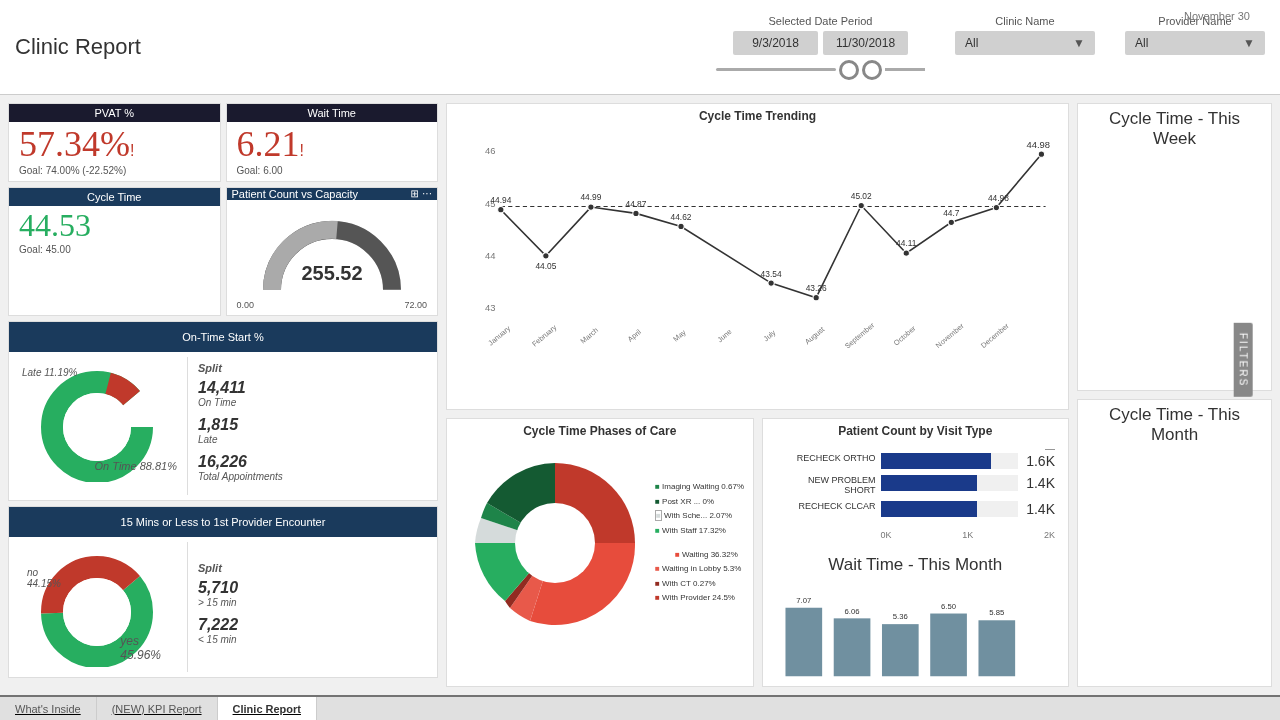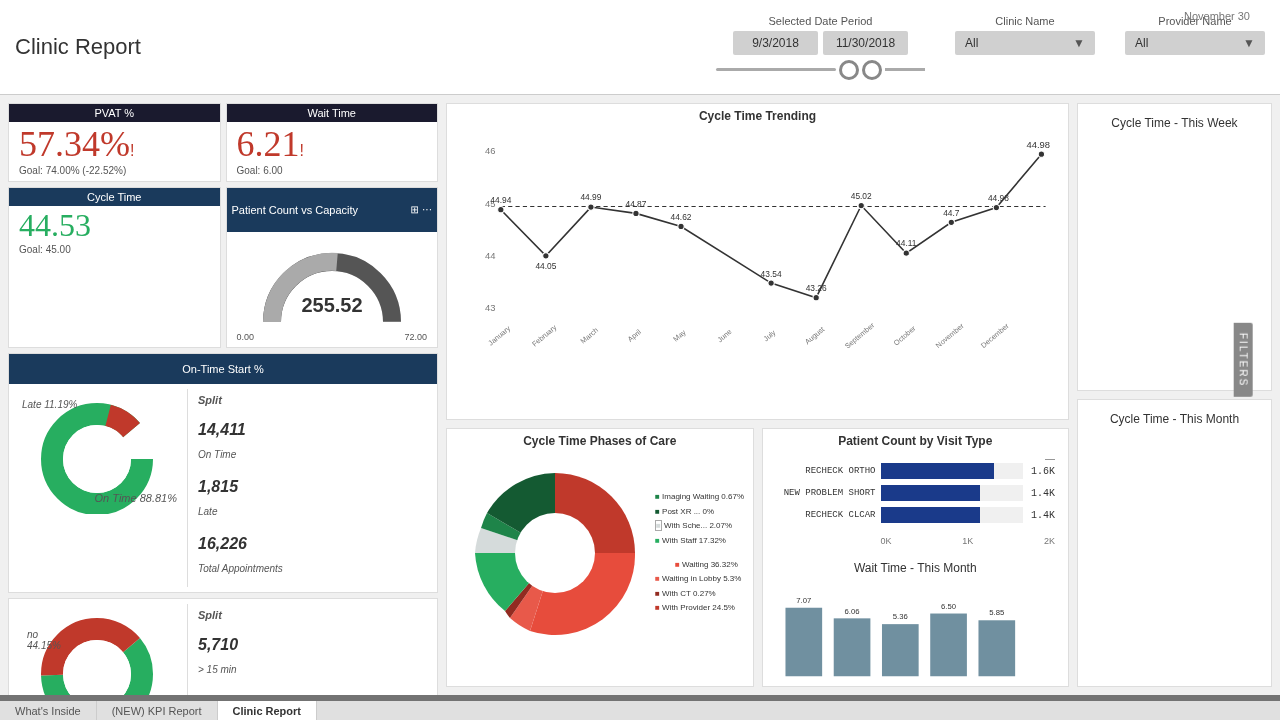--- a/index.html
+++ b/index.html
@@ -15,74 +15,74 @@
     .date-input { background: #d0d0d0; border: none; padding: 5px 10px; font-size: 12px; color: #333; border-radius: 2px; width: 85px; text-align: center; }
     .date-slider { display: flex; align-items: center; gap: 3px; margin-top: 5px; }
     .slider-track { width: 120px; height: 3px; background: #aaa; border-radius: 2px; position: relative; }
     .slider-circle { width: 20px; height: 20px; border-radius: 50%; border: 3px solid #888; background: white; display: inline-block; }
     .select-input { background: #d0d0d0; border: none; padding: 5px 10px; font-size: 12px; color: #333; border-radius: 2px; width: 140px; display: flex; justify-content: space-between; align-items: center; }
     .select-arrow { color: #555; }
     .date-display { position: absolute; right: 30px; top: 10px; font-size: 11px; color: #777; }
     .filters-tab { position: fixed; right: 0; top: 50%; transform: translateY(-50%) rotate(90deg); background: #888; color: white; padding: 4px 10px; font-size: 10px; letter-spacing: 2px; cursor: pointer; border-radius: 2px 2px 0 0; }
     
     
-    .bottom-tabs { position: fixed; bottom: 0; left: 0; right: 0; background: #e0e0e0; display: flex; height: 25px; border-top: 6px solid #737373; z-index: 10; }
+    .bottom-tabs { position: fixed; bottom: 0; left: 0; right: 0; background: #e0e0e0; display: flex; height: 25px; border-top: 2px solid #737373; z-index: 10; text-decoration: underline; }
     .bottom-tab { padding: 4px 15px; font-size: 11px; color: #555; cursor: pointer; border-right: 1px solid #ccc; display: flex; align-items: center; }
     .bottom-tab.active { background: white; color: #333; font-weight: bold; }
     
     
     .main { display: flex; padding: 8px; gap: 8px; height: calc(720px - 95px - 25px); }
     
     
     .left-panel { width: 430px; display: flex; flex-direction: column; gap: 5px; flex-shrink: 0; }
     
     
     .kpi-row { display: flex; gap: 5px; }
     .kpi-card { background: white; border: 1px solid #ddd; flex: 1; padding: 5px 10px; min-width: 0; }
     .kpi-title { color: white; background: #1a1a2e; padding: 3px 5px; font-size: 11px; text-align: center; margin: -5px -10px 1px -10px; }
     .kpi-value { font-size: 36px; color: #c0392b; font-weight: 300; font-family: Liberation Serif, serif; }
     .kpi-value.green { color: #27ae60; }
     .kpi-goal { font-size: 10px; color: #555; }
     .kpi-alert { color: #c0392b; font-size: 16px; display: inline; }
     
     .gauge-card { background: white; border: 1px solid #ddd; flex: 1; padding: 5px 10px; min-width: 0; display: flex; flex-direction: column; align-items: center; position: relative; }
-    .gauge-title { color: white; background: #1a3a5c; padding: 16px 5px; font-size: 11px; text-align: center; width: calc(100% + 20px); margin: -5px -10px 5px -10px; display: flex; justify-content: space-between; }
+    .gauge-title { color: white; background: #1a3a5c; padding: 0 5px; font-size: 11px; text-align: center; width: calc(100% + 20px); margin: -5px -10px 5px -10px; display: flex; justify-content: space-between; }
     .gauge-icons { display: flex; gap: 3px; }
     
     
     .section-card { background: white; border: 1px solid #ddd; padding: 5px 8px; }
     .section-title { color: white; background: #1a3a5c; padding: 9px 8px; font-size: 11px; text-align: center; margin: -5px -8px 5px -8px; }
     .section-content { display: flex; gap: 5px; font-style: italic; }
     .donut-area { position: relative; width: 160px; height: 130px; display: flex; align-items: center; justify-content: center; flex-shrink: 0; }
     .donut-label-late { position: absolute; top: 10px; left: 5px; font-size: 10px; color: #555; }
     .donut-label-ontime { position: absolute; bottom: 15px; right: 0px; font-size: 11px; color: #555; }
-    .split-area { padding: 5px 0; display: flex; flex-direction: column; justify-content: center; gap: 10px; }
+    .split-area { padding: 5px 0; display: flex; flex-direction: column; justify-content: center; }
     .split-num { font-size: 16px; font-weight: bold; color: #333; }
     .split-label { font-size: 10px; color: #555; margin-bottom: 8px; }
     
     
     .center-panel { flex: 1; display: flex; flex-direction: column; gap: 8px; min-width: 0; }
     
     
     .right-panel { width: 195px; display: flex; flex-direction: column; gap: 8px; flex-shrink: 0; }
     
     .chart-card { background: white; border: 1px solid #ddd; padding: 5px 8px; }
     .chart-title { font-size: 12px; color: #333; text-align: center; margin-bottom: 5px; font-weight: bold; }
-    .chart-subtitle { font-size: 12px; color: #333; text-align: center; margin-bottom: 3px; margin-top: 7px; }
+    .chart-subtitle { font-size: 17px; color: #333; text-align: center; margin-bottom: 3px; }
     
     
     svg text { font-family: Arial, sans-serif; }
     
     
     .bar-chart { padding: 5px 0; }
-    .bar-row { display: flex; align-items: center; margin-bottom: 6px; gap: 5px; font-family: Liberation Mono, monospace; }
+    .bar-row { display: flex; margin-bottom: 6px; gap: 5px; }
     .bar-label { font-size: 9px; color: #333; width: 100px; text-align: right; flex-shrink: 0; }
     .bar-container { flex: 1; background: #f0f0f0; height: 16px; position: relative; }
     .bar-fill { height: 100%; background: #1a3a8a; }
-    .bar-value { font-size: 10px; color: #333; margin-left: 3px; flex-shrink: 0; }
+    .bar-value { font-size: 14px; color: #333; margin-left: 3px; flex-shrink: 0; }
     .bar-axis { display: flex; justify-content: space-between; font-size: 9px; color: #777; margin-top: 2px; padding: 0 0 0 105px; }
   </style>
 </head>
 <body>
 
 <div class="header">
   <div class="title">Clinic Report</div>
 
   <div class="header-controls">
     <div class="control-group">
@@ -195,20 +195,21 @@
           <div class="split-label">On Time</div>
           <div class="split-num">1,815</div>
           <div class="split-label">Late</div>
           <div class="split-num">16,226</div>
           <div class="split-label">Total Appointments</div>
         </div>
       </div>
     </div>
 
     <div class="section-card">
+      <div class="section-title">15 Mins or Less to 1st Provider Encounter</div>
       <div class="section-content">
         <div class="donut-area">
           <span style="position:absolute;top:25px;left:10px;font-size:10px;color:#555;">no<br><span>44.15%</span></span>
           <svg width="130" height="120">
 
             <circle cx="65" cy="65" r="45" fill="none" stroke="#27ae60" stroke-width="22" stroke-dasharray="140 111"></circle>
 
             <circle cx="65" cy="65" r="45" fill="none" stroke="#c0392b" stroke-width="22" stroke-dasharray="111 140" stroke-dashoffset="-140"></circle>
             <circle cx="65" cy="65" r="34" fill="white"></circle>
           </svg>

